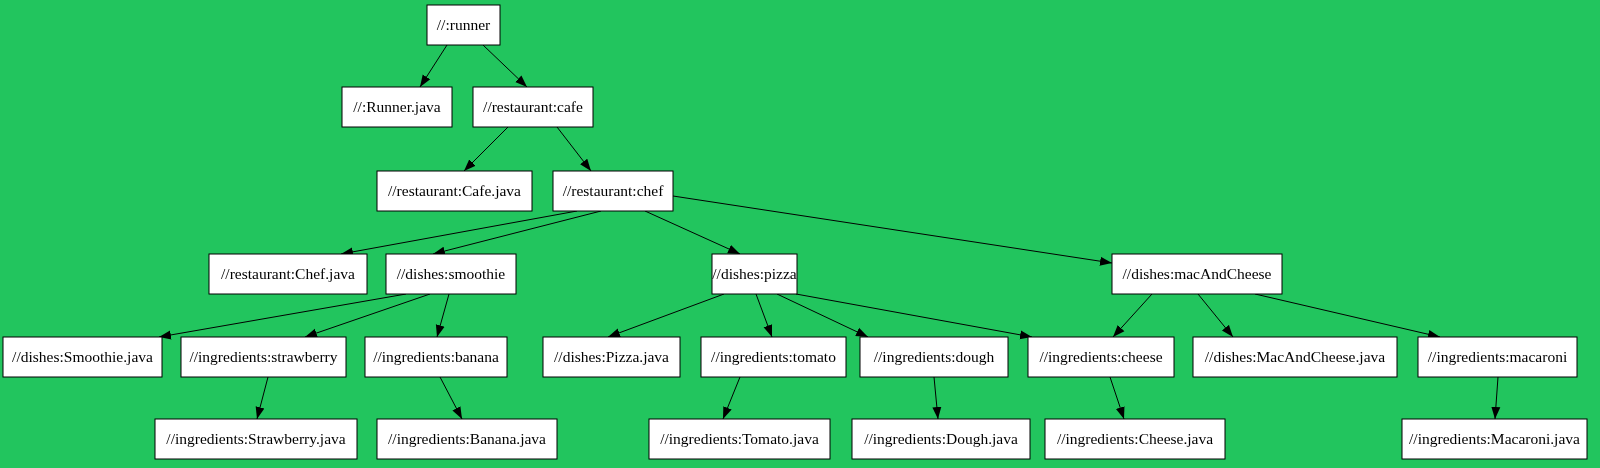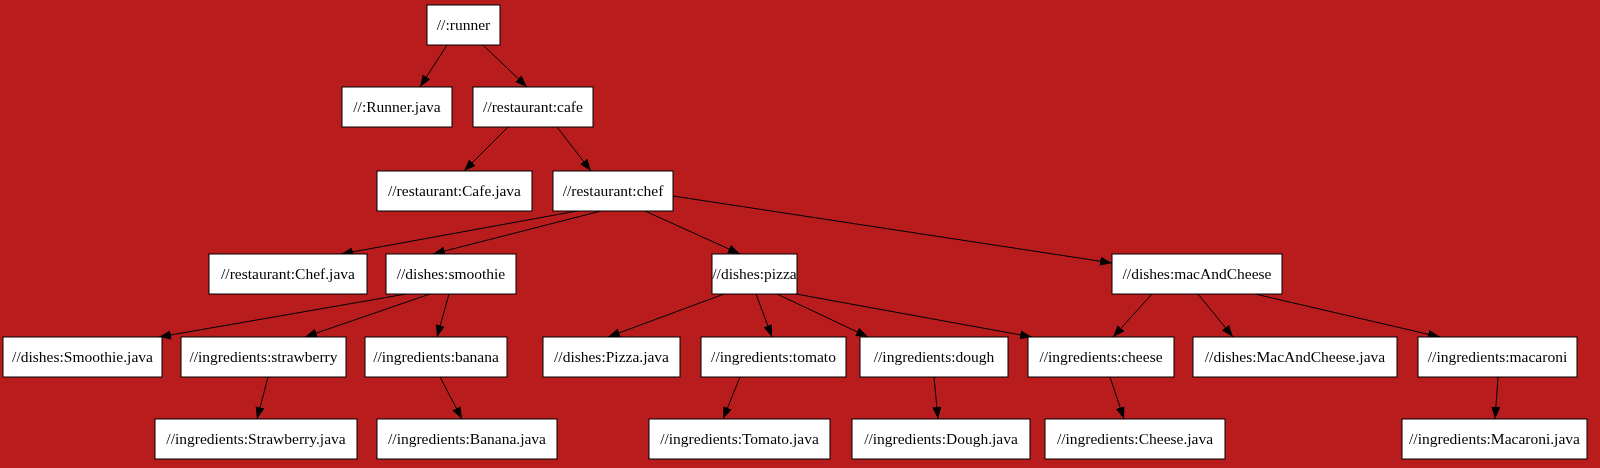--- a/index.html
+++ b/index.html
@@ -1,21 +1,21 @@
 <!DOCTYPE html>
 <html><head>
 <meta charset="utf-8">
 <title>Dependency Graph</title>
 <style>
   html, body { margin: 0; padding: 0; background: #ffffff; }
   .canvas {
     position: relative;
     width: 1600px;
     height: 468px;
-    background: #b91c1c;
+    background: #22c55e;
     overflow: hidden;
   }
   svg { display: block; }
   .node rect {
     fill: #ffffff;
     stroke: #000000;
     stroke-width: 1px;
   }
   .node text {
     fill: #000000;

